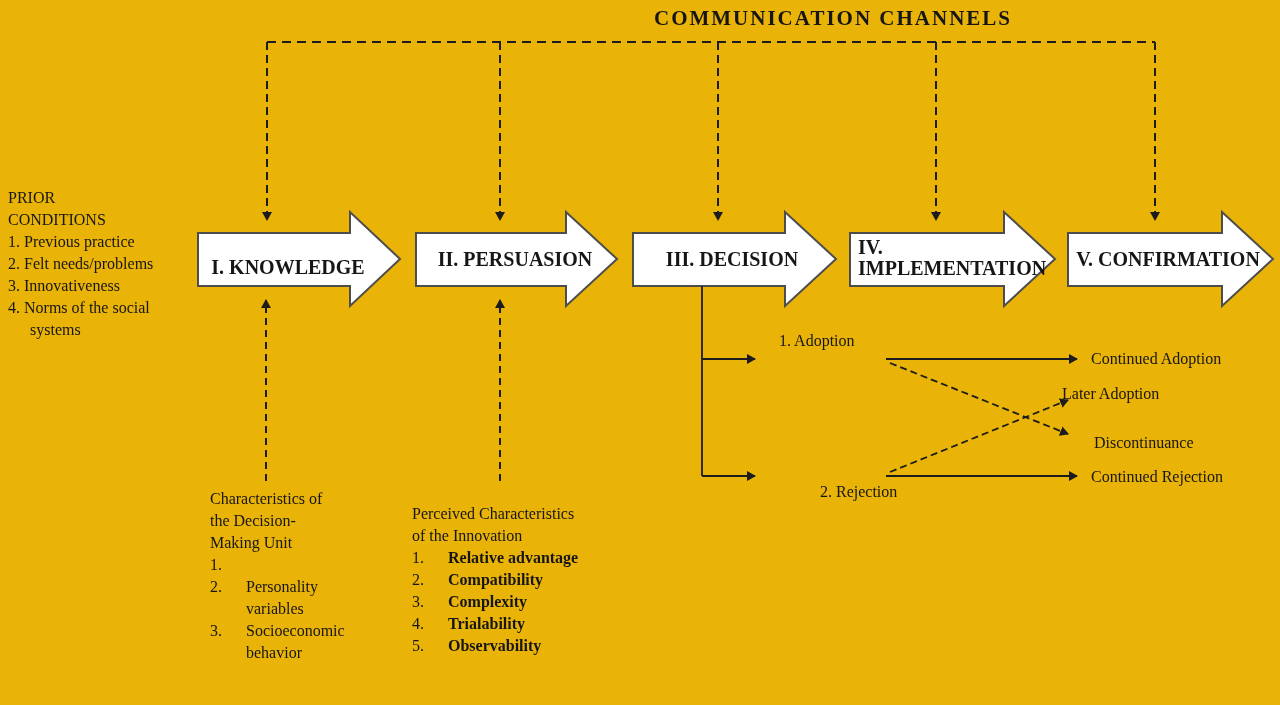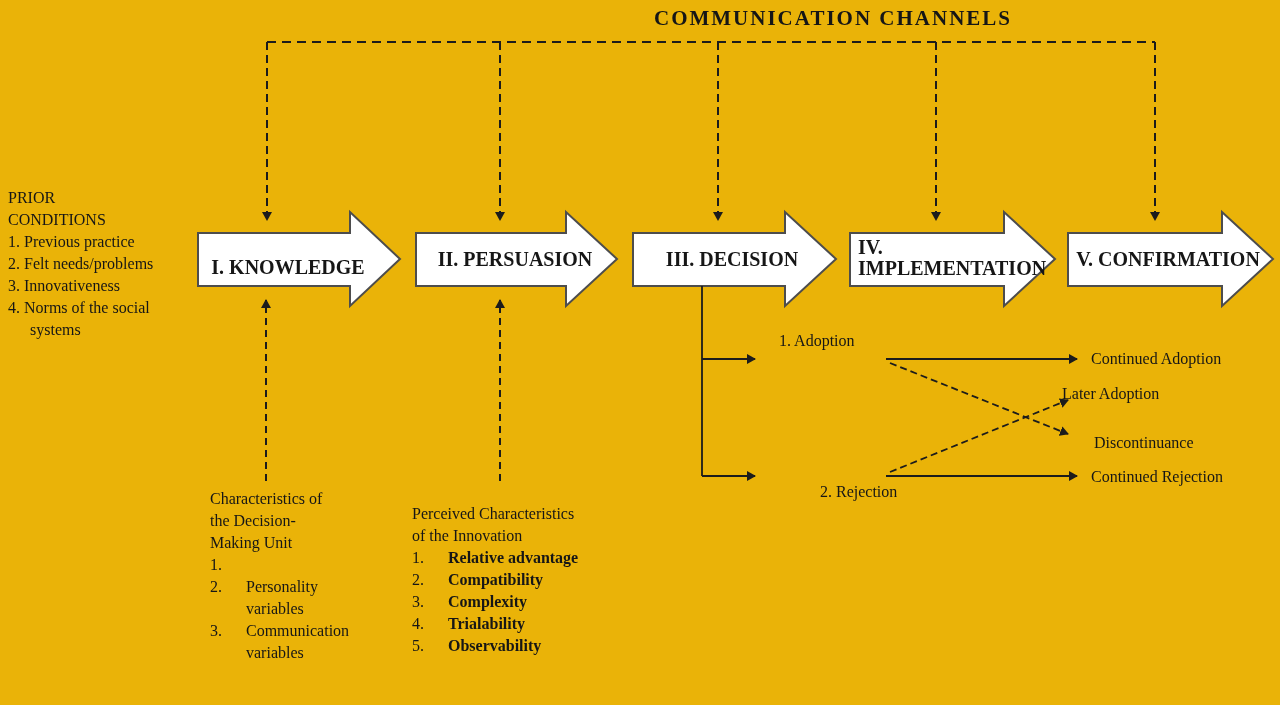--- a/index.html
+++ b/index.html
@@ -108,21 +108,21 @@
     <div>Making Unit</div>
     <div class="num-row">
       <span class="num">1.</span>
     </div>
     <div class="num-row">
       <span class="num">2.</span>
       <span class="itxt">Personality variables</span>
     </div>
     <div class="num-row">
       <span class="num">3.</span>
-      <span class="itxt">Communication variables</span>
+      <span class="itxt">Socioeconomic behavior</span>
     </div>
   </div>
 
   <div class="abs txt" style="left:412px; top:503px; width:200px;">
     <div>Perceived Characteristics</div>
     <div>of the Innovation</div>
     <div class="num-row">
       <span class="num">1.</span>
       <span class="itxt-nowrap">Relative advantage</span>
     </div>

